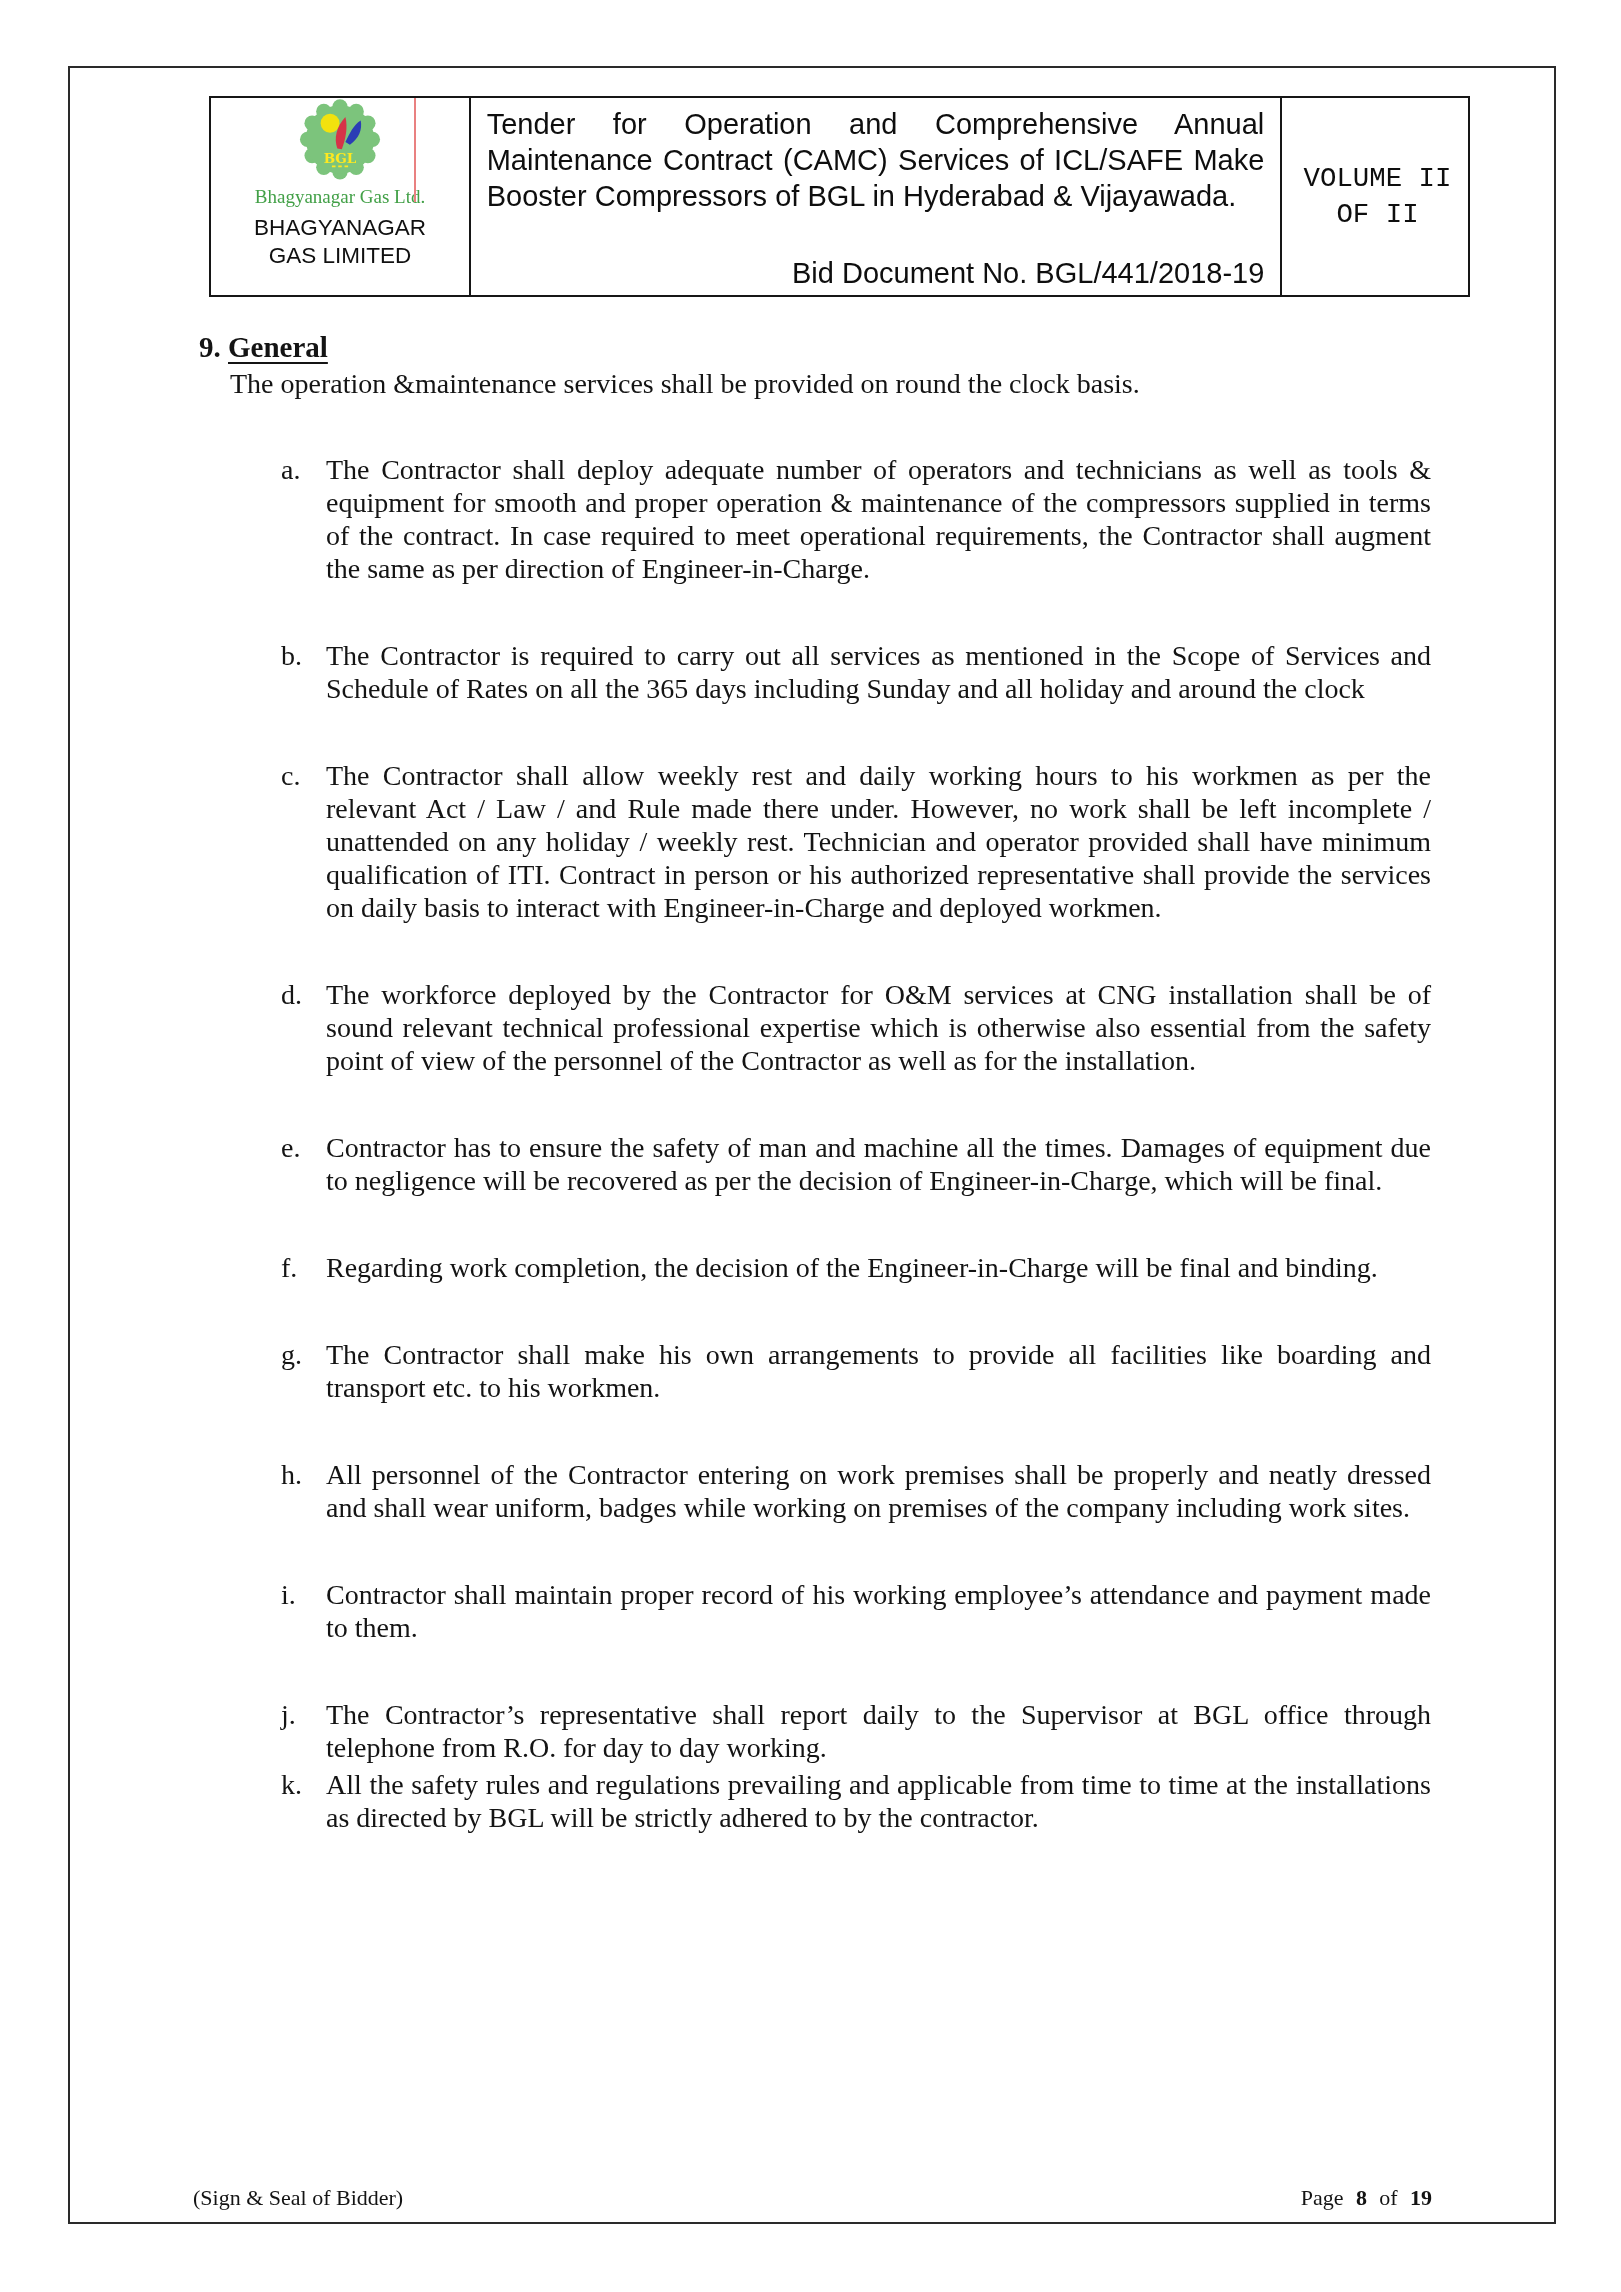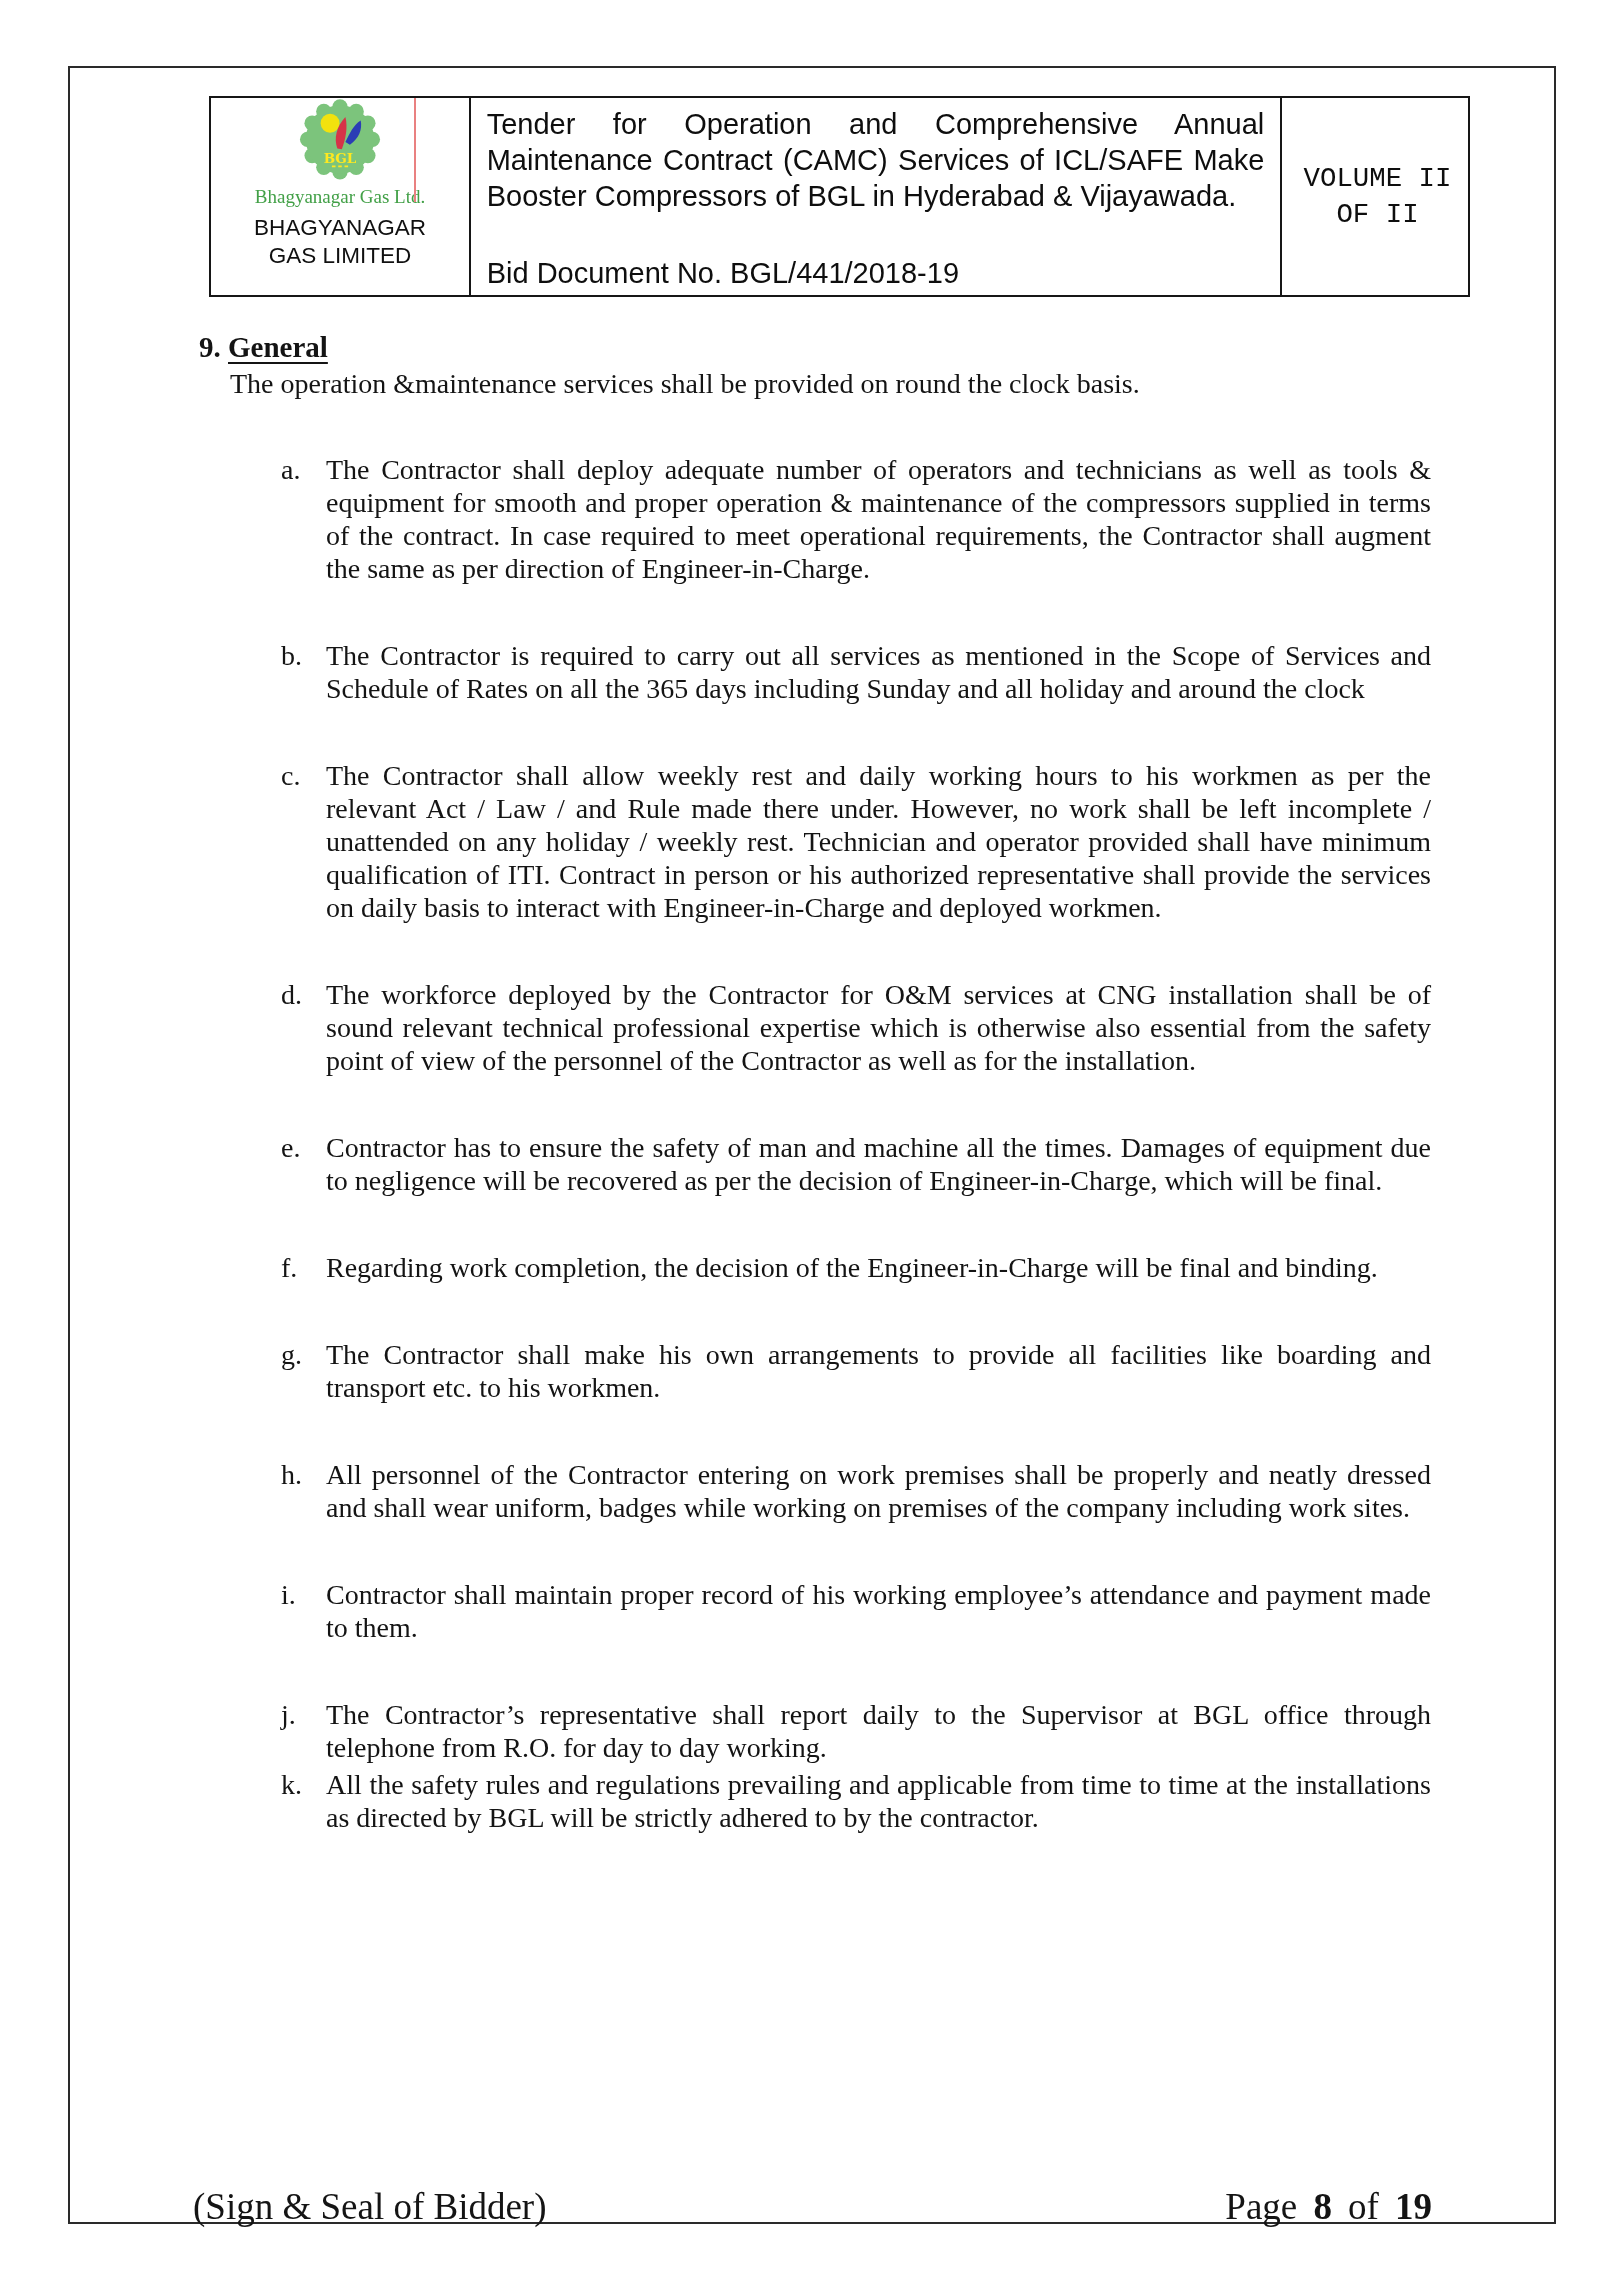--- a/index.html
+++ b/index.html
@@ -45,21 +45,21 @@
   .red-line {
     position: absolute; left: 203px; top: 0px;
     width: 2px; height: 104px; background: #e98080;
   }
   .title-cell {
     padding: 7.8px 15.7px 3.9px 15.7px;
     display: flex; flex-direction: column; justify-content: space-between;
     font-size: 29px; line-height: 36px; color: #0e0e0e;
   }
   .tender-title { text-align: justify; text-justify: inter-word; }
-  .bid-doc { text-align: left; }
+  .bid-doc { text-align: right; }
   .volume-cell {
     display: flex; flex-direction: column; justify-content: center; align-items: center;
     font-size: 27.4px; line-height: 36px; color: #0e0e0e; font-family: Liberation Mono, monospace;
   }
   
   .content {
     position: absolute;
     left: 129px; top: 263px;
     width: 1232px;
     font-size: 28px; line-height: 33px; color: #141414;
@@ -70,21 +70,21 @@
   .item { display: flex; margin-left: 82px; margin-bottom: 54px; }
   .item .marker { width: 45px; flex: 0 0 45px; }
   .item .item-text { flex: 1; text-align: justify; text-justify: inter-word; }
   .item.tight { margin-bottom: 3.9px; }
   
   .footer {
     position: absolute;
     left: 123px; top: 2117px;
     width: 1239px;
     display: flex; justify-content: space-between; align-items: baseline;
-    font-size: 37px; color: #141414;
+    font-size: 22px; color: #141414;
   }
   .page-info span { margin-left: 6.9px; }
   .page-info .bold { font-weight: bold; }
 </style>
 </head>
 <body>
 
 <div class="page">
   <div class="border-box">
 

